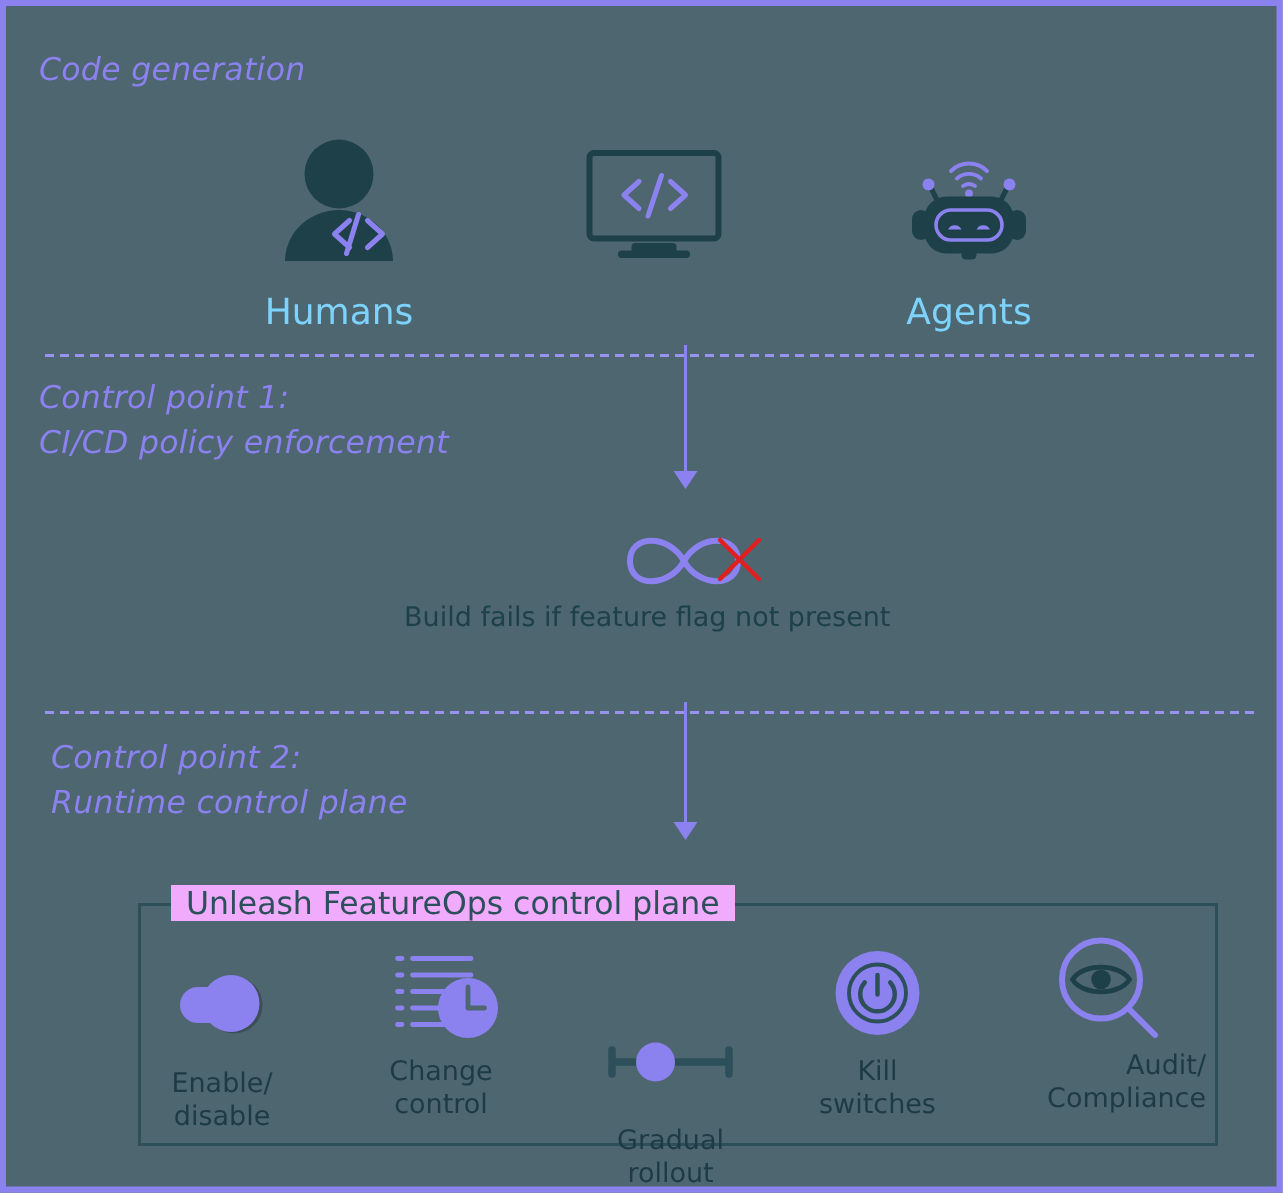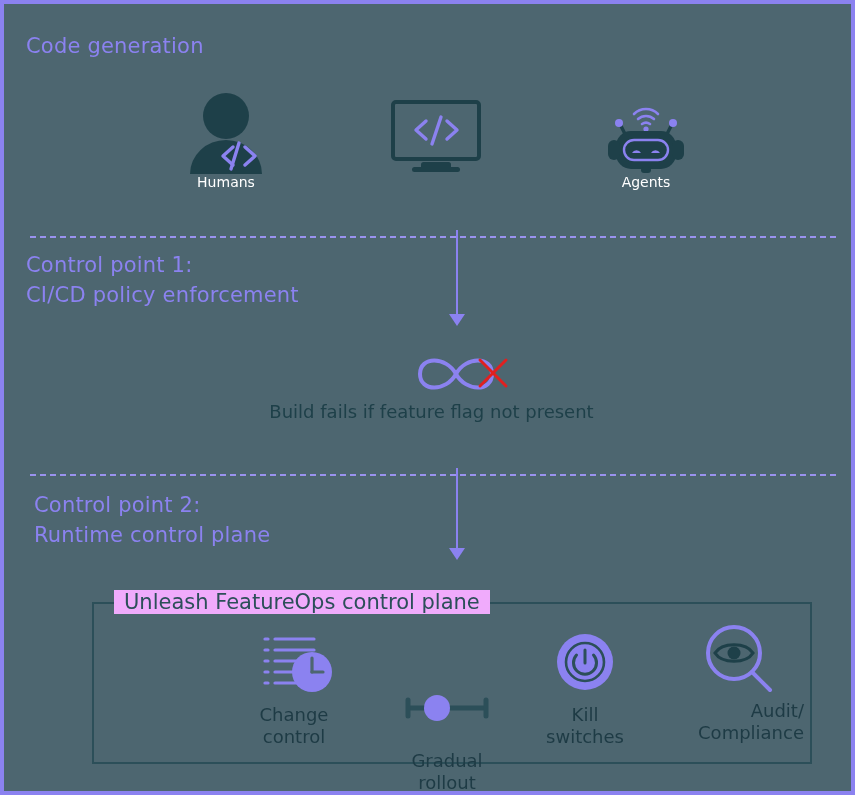--- a/index.html
+++ b/index.html
@@ -18,41 +18,42 @@
   }
   .abs{position:absolute;}
 
   
   .sec-title{
     color:#8b82f0;
     font-size:21px;
     letter-spacing:.2px;
     line-height:30px;
     white-space:pre-line;
+    font-style:italic;
   }
 
   
   .divider{
     height:0;
     border-top:2px dashed #9a92ef;
   }
 
   
   .arrow-line{width:2px;background:#8b82f0;}
   .arrow-head{
     width:0;height:0;
     border-left:8px solid transparent;
     border-right:8px solid transparent;
     border-top:12px solid #8b82f0;
   }
 
   
   .gen-item{position:absolute;text-align:center;}
   .gen-label{
-    color:#ffffff;font-size:14px;margin-top:0;white-space:nowrap;
+    color:#7dd3fc;font-size:24px;margin-top:20px;white-space:nowrap;
   }
 
   
   .build-caption{
     color:#1e4049;font-size:18px;white-space:nowrap;text-align:center;
   }
 
   
   .cp-box{
     position:absolute;
@@ -158,20 +159,31 @@
 
   <div class="abs sec-title" style="left:30px;top:486px;">Control point 2:
 Runtime control plane</div>
 
   <div class="abs arrow-line" style="left:452px;top:464px;height:82px;"></div>
   <div class="abs arrow-head" style="left:445px;top:544px;"></div>
 
   <div class="cp-box" style="left:88px;top:598px;width:720px;height:162px;"></div>
   <div class="cp-legend" style="left:110px;top:586px;">Unleash FeatureOps control plane</div>
 
+  <div class="cp-item" style="left:79px;top:630px;">
+    <div class="cp-icon">
+      <svg width="80" height="46" viewBox="0 0 80 46">
+        <rect x="12" y="11" width="46" height="24" rx="12" fill="#8b82f0"></rect>
+        <circle cx="48" cy="23" r="19" fill="#000" opacity="0.22"></circle>
+        <circle cx="46" cy="22" r="19" fill="#8b82f0"></circle>
+      </svg>
+    </div>
+    <div class="cp-label">Enable/
+disable</div>
+  </div>
 
   <div class="cp-item" style="left:225px;top:622px;">
     <div class="cp-icon">
       <svg width="92" height="62" viewBox="0 0 92 62">
         <g stroke="#8b82f0" stroke-width="3.2" stroke-linecap="round">
           <line x1="17" y1="8" x2="20" y2="8"></line>
           <line x1="27" y1="8" x2="66" y2="8"></line>
           <line x1="17" y1="19" x2="20" y2="19"></line>
           <line x1="27" y1="19" x2="66" y2="19"></line>
           <line x1="17" y1="30" x2="20" y2="30"></line>

